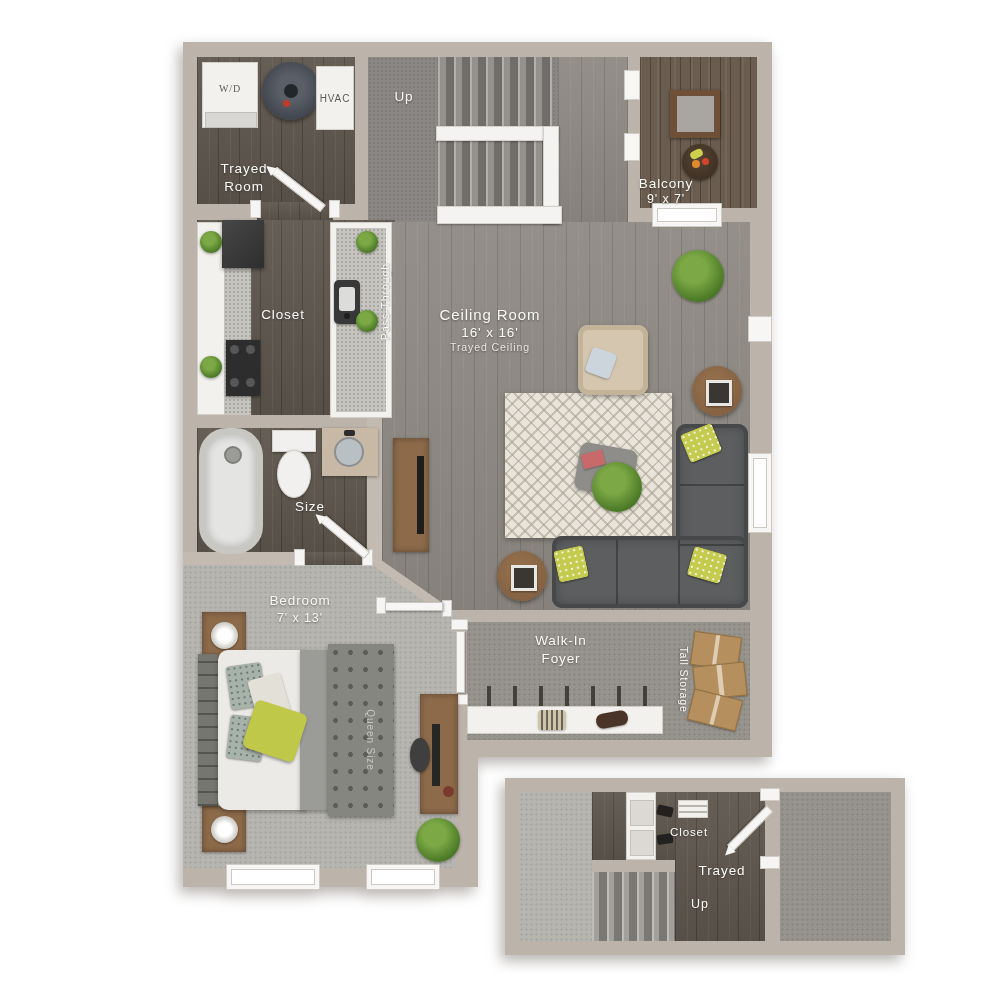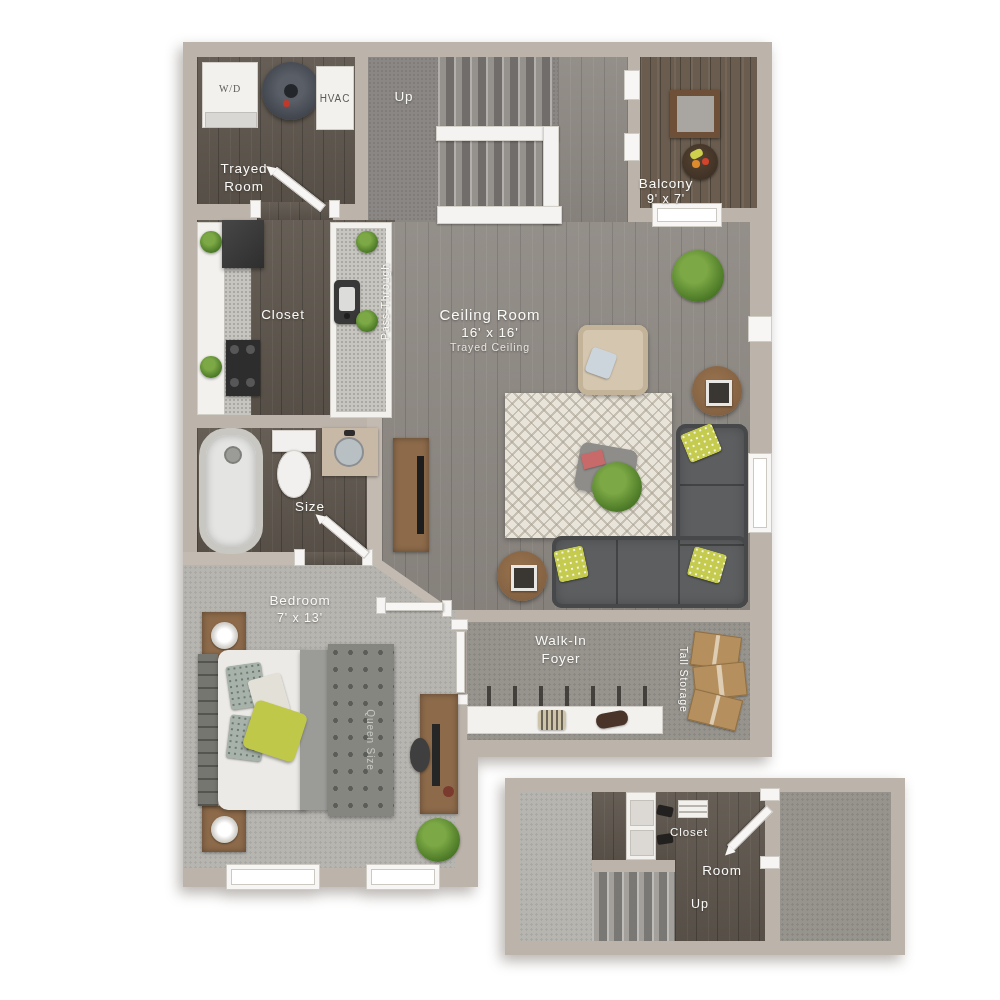--- a/index.html
+++ b/index.html
@@ -228,17 +228,17 @@
     <div class="abs" style="left:657px;top:806px;width:16px;height:10px;background:#23211f;border-radius:2px;transform:rotate(12deg);"></div>
     <div class="abs" style="left:657px;top:834px;width:16px;height:10px;background:#23211f;border-radius:2px;transform:rotate(-8deg);"></div>
     <div class="abs treads2" style="left:592px;top:872px;width:91px;height:69px;"></div>
     <div class="abs wood-dark" style="left:675px;top:792px;width:90px;height:149px;"></div>
     <div class="abs carpet-mid" style="left:780px;top:792px;width:111px;height:149px;"></div>
     <div class="abs whitebox" style="left:678px;top:800px;width:30px;height:18px;background-image:repeating-linear-gradient(0deg,transparent 0 4px,#b8b5af 4px 6px);"></div>
     <div class="abs jamb" style="left:760px;top:788px;width:20px;height:13px;"></div>
     <div class="abs jamb" style="left:760px;top:856px;width:20px;height:13px;"></div>
     <div class="abs door-diag" style="left:770px;top:804px;width:54px;transform:rotate(135deg);"></div>
     <div class="lbl s11" style="left:658px;top:825px;width:62px;">Closet</div>
-    <div class="lbl s13" style="left:682px;top:862px;width:80px;">Room</div>
+    <div class="lbl s13" style="left:682px;top:862px;width:80px;">Trayed</div>
     <div class="lbl s12" style="left:670px;top:896px;width:60px;">Up</div>
   </div>
 
 </div>
 
 </body></html>

